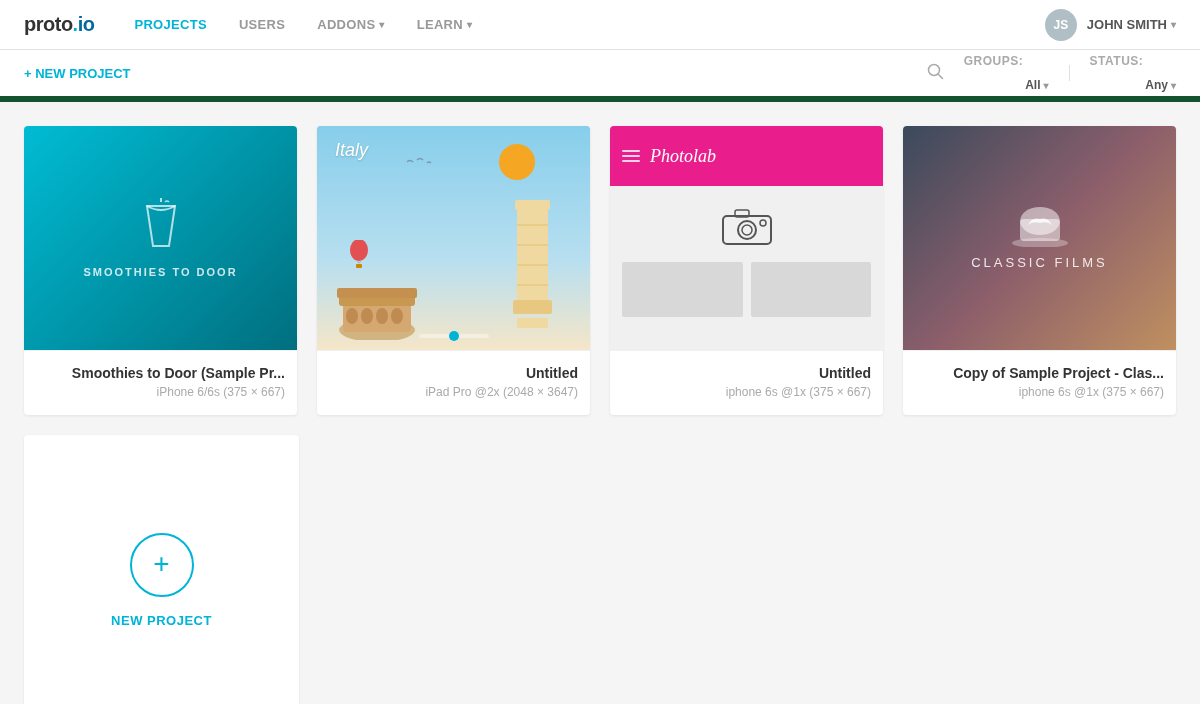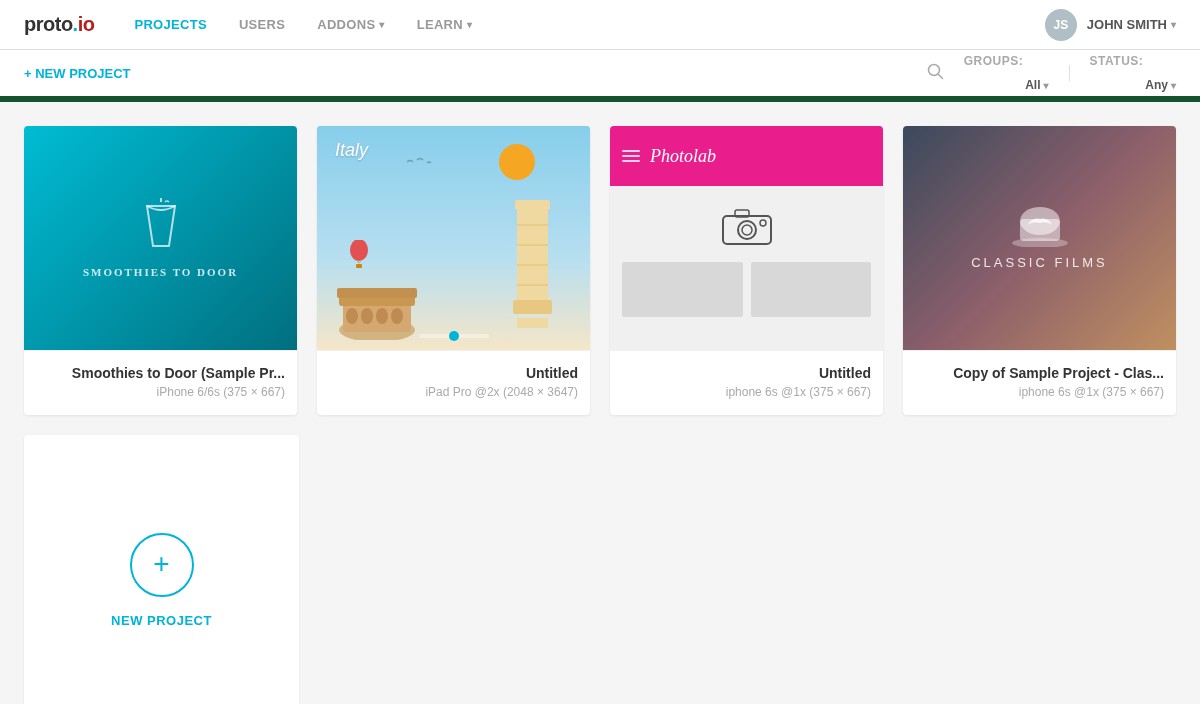--- a/index.html
+++ b/index.html
@@ -17,21 +17,21 @@
     }
     .navbar-logo {
       font-size: 20px;
       font-weight: 700;
       color: #333;
       margin-right: 40px;
       letter-spacing: -0.5px;
     }
     .navbar-logo span.proto { color: #333; }
     .navbar-logo span.dot { color: #00b4d8; }
-    .navbar-logo span.io { color: #b91c1c; }
+    .navbar-logo span.io { color: #0369a1; }
     .nav-links {
       display: flex;
       align-items: center;
       gap: 32px;
       flex: 1;
     }
     .nav-link {
       font-size: 13px;
       font-weight: 600;
       color: #999;
@@ -236,21 +236,20 @@
       width: 48px;
       height: 56px;
     }
     .smoothies-text {
       font-size: 11px;
       font-weight: 700;
       color: rgba(255,255,255,0.8);
       letter-spacing: 2px;
       text-transform: uppercase;
       text-align: center;
-      font-family: Liberation Serif, serif;
     }
 
     
     .thumb-italy {
       width: 100%;
       height: 100%;
       background: linear-gradient(180deg, #87ceeb 0%, #b0e0e8 50%, #e8d5a3 100%);
       position: relative;
       overflow: hidden;
     }

